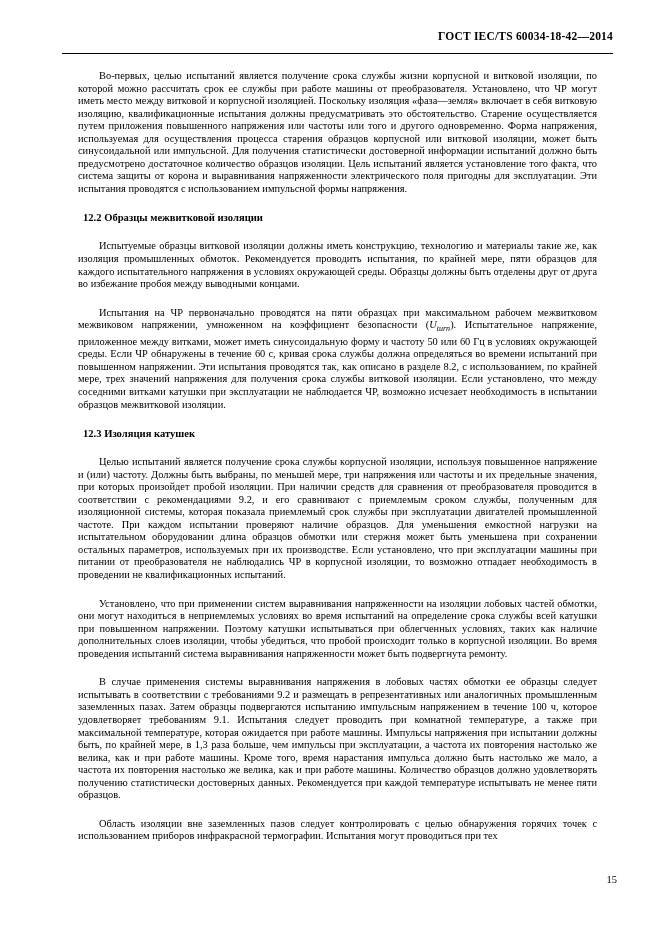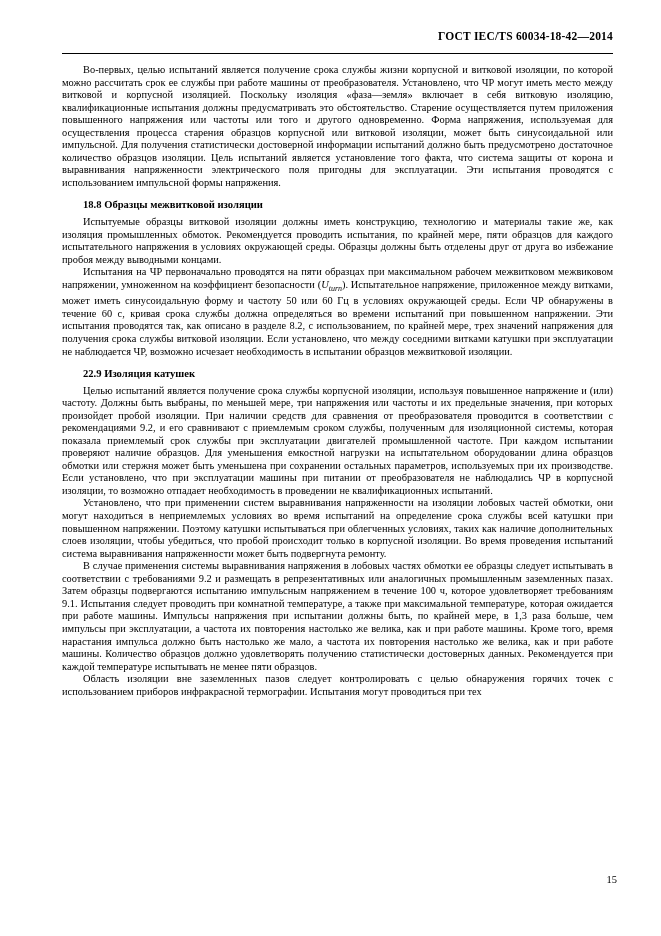--- a/index.html
+++ b/index.html
@@ -32,21 +32,21 @@
     padding-bottom: 2px;
     margin-bottom: 9px;
   }
   .header-rule {
     border: none;
     border-top: 1px solid #000;
     margin: 0 0 10px 0;
     height: 0;
   }
   p.body-par {
-    margin: 0;
+    margin: 16px;
     font-size: 10.4px;
     line-height: 12.55px;
     text-align: justify;
     text-indent: 21px;
     hyphens: none;
   }
   h2.section {
     margin: 8.5px 0 5px 0;
     font-size: 10.6px;
     font-weight: bold;
@@ -70,23 +70,23 @@
   }
 </style>
 </head>
 <body>
 
 <div class="page">
   <div class="header">ГОСТ IEC/TS 60034-18-42—2014</div>
   <hr class="header-rule">
   <div id="content">
       <p class="body-par">Во-первых, целью испытаний является получение срока службы жизни корпусной и витковой изоляции, по которой можно рассчитать срок ее службы при работе машины от преобразователя. Установлено, что ЧР могут иметь место между витковой и корпусной изоляцией. Поскольку изоляция «фаза—земля» включает в себя витковую изоляцию, квалификационные испытания должны предусматривать это обстоятельство. Старение осуществляется путем приложения повышенного напряжения или частоты или того и другого одновременно. Форма напряжения, используемая для осуществления процесса старения образцов корпусной или витковой изоляции, может быть синусоидальной или импульсной. Для получения статистически достоверной информации испытаний должно быть предусмотрено достаточное количество образцов изоляции. Цель испытаний является установление того факта, что система защиты от корона и выравнивания напряженности электрического поля пригодны для эксплуатации. Эти испытания проводятся с использованием импульсной формы напряжения.</p>
-      <h2 class="section">18.8  Образцы межвитковой изоляции</h2>
+      <h2 class="section">12.2  Образцы межвитковой изоляции</h2>
       <p class="body-par">Испытуемые образцы витковой изоляции должны иметь конструкцию, технологию и материалы такие же, как изоляция промышленных обмоток. Рекомендуется проводить испытания, по крайней мере, пяти образцов для каждого испытательного напряжения в условиях окружающей среды. Образцы должны быть отделены друг от друга во избежание пробоя между выводными концами.</p>
       <p class="body-par">Испытания на ЧР первоначально проводятся на пяти образцах при максимальном рабочем межвитковом межвиковом напряжении, умноженном на коэффициент безопасности (<span class="ital">U</span><span class="sub ital">turn</span>). Испытательное напряжение, приложенное между витками, может иметь синусоидальную форму и частоту 50 или 60 Гц в условиях окружающей среды. Если ЧР обнаружены в течение 60 с, кривая срока службы должна определяться во времени испытаний при повышенном напряжении. Эти испытания проводятся так, как описано в разделе 8.2, с использованием, по крайней мере, трех значений напряжения для получения срока службы витковой изоляции. Если установлено, что между соседними витками катушки при эксплуатации не наблюдается ЧР, возможно исчезает необходимость в испытании образцов межвитковой изоляции.</p>
-      <h2 class="section">22.9  Изоляция катушек</h2>
+      <h2 class="section">12.3  Изоляция катушек</h2>
       <p class="body-par">Целью испытаний является получение срока службы корпусной изоляции, используя повышенное напряжение и (или) частоту. Должны быть выбраны, по меньшей мере, три напряжения или частоты и их предельные значения, при которых произойдет пробой изоляции. При наличии средств для сравнения от преобразователя проводится в соответствии с рекомендациями 9.2, и его сравнивают с приемлемым сроком службы, полученным для изоляционной системы, которая показала приемлемый срок службы при эксплуатации двигателей промышленной частоте. При каждом испытании проверяют наличие образцов. Для уменьшения емкостной нагрузки на испытательном оборудовании длина образцов обмотки или стержня может быть уменьшена при сохранении остальных параметров, используемых при их производстве. Если установлено, что при эксплуатации машины при питании от преобразователя не наблюдались ЧР в корпусной изоляции, то возможно отпадает необходимость в проведении не квалификационных испытаний.</p>
       <p class="body-par">Установлено, что при применении систем выравнивания напряженности на изоляции лобовых частей обмотки, они могут находиться в неприемлемых условиях во время испытаний на определение срока службы всей катушки при повышенном напряжении. Поэтому катушки испытываться при облегченных условиях, таких как наличие дополнительных слоев изоляции, чтобы убедиться, что пробой происходит только в корпусной изоляции. Во время проведения испытаний система выравнивания напряженности может быть подвергнута ремонту.</p>
       <p class="body-par">В случае применения системы выравнивания напряжения в лобовых частях обмотки ее образцы следует испытывать в соответствии с требованиями 9.2 и размещать в репрезентативных или аналогичных промышленным заземленных пазах. Затем образцы подвергаются испытанию импульсным напряжением в течение 100 ч, которое удовлетворяет требованиям 9.1. Испытания следует проводить при комнатной температуре, а также при максимальной температуре, которая ожидается при работе машины. Импульсы напряжения при испытании должны быть, по крайней мере, в 1,3 раза больше, чем импульсы при эксплуатации, а частота их повторения настолько же велика, как и при работе машины. Кроме того, время нарастания импульса должно быть настолько же мало, а частота их повторения настолько же велика, как и при работе машины. Количество образцов должно удовлетворять получению статистически достоверных данных. Рекомендуется при каждой температуре испытывать не менее пяти образцов.</p>
       <p class="body-par">Область изоляции вне заземленных пазов следует контролировать с целью обнаружения горячих точек с использованием приборов инфракрасной термографии. Испытания могут проводиться при тех</p>
     </div>
   <div class="page-number">15</div>
 </div>
 
 </body></html>

